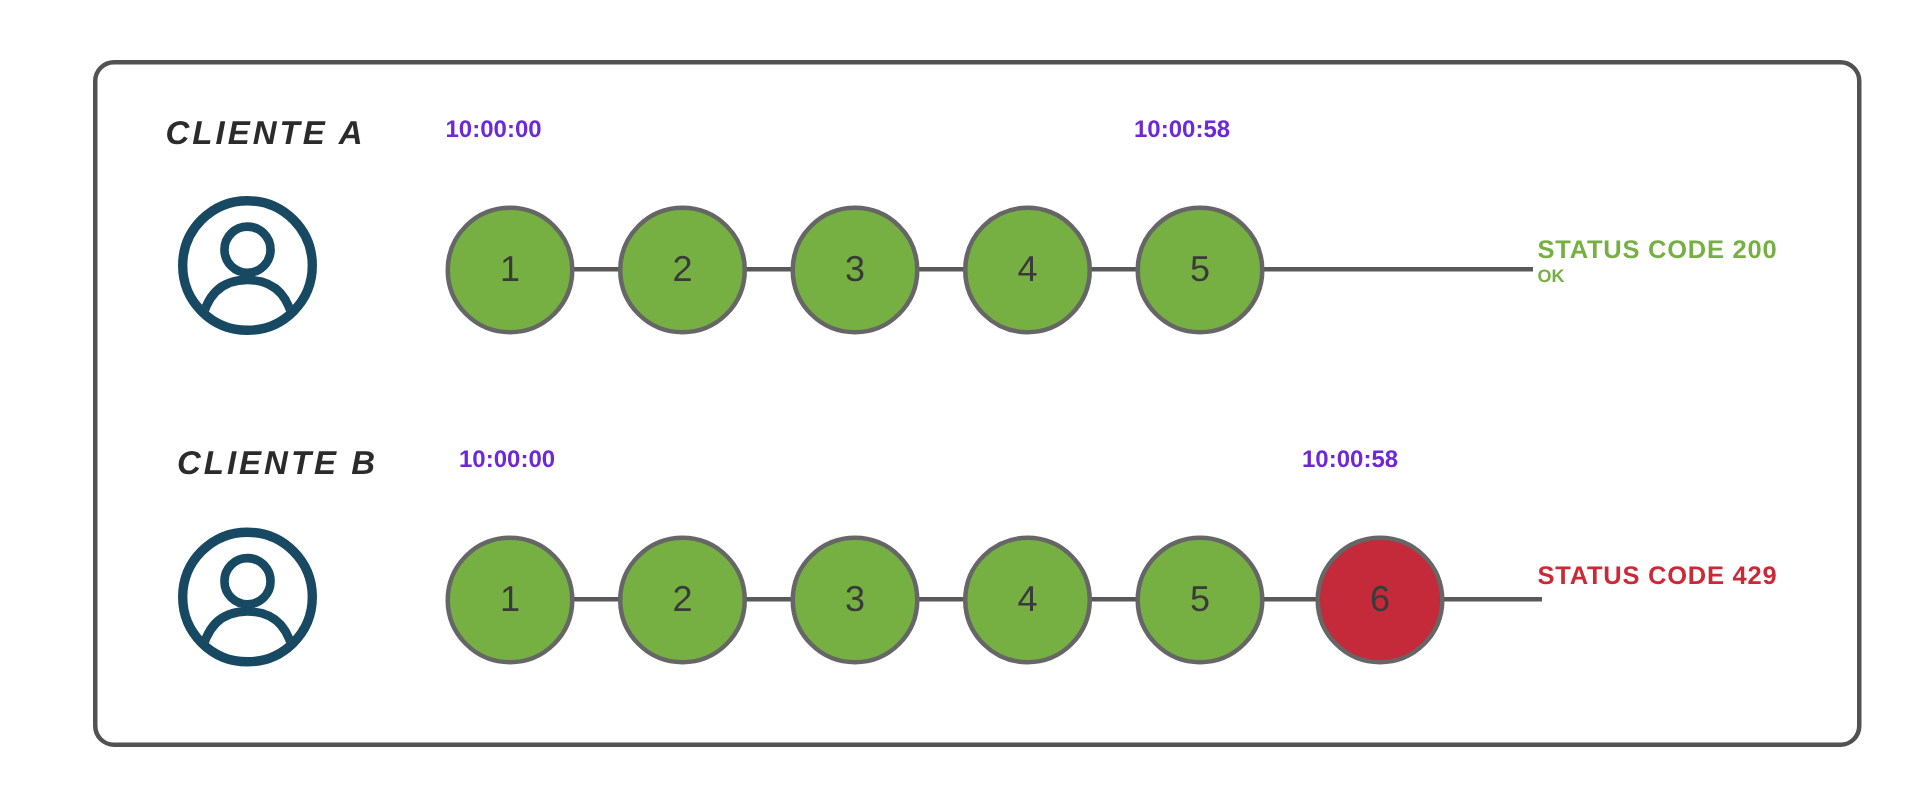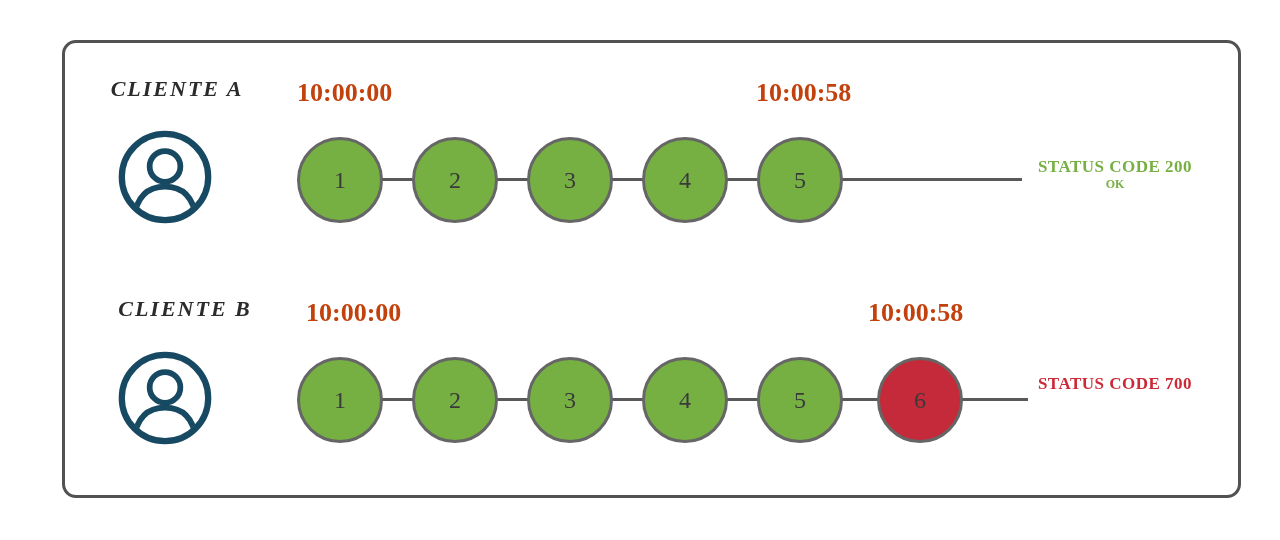--- a/index.html
+++ b/index.html
@@ -1,20 +1,20 @@
 <!DOCTYPE html>
 <html><head>
 <meta charset="utf-8">
 <style>
   html, body { margin: 0; padding: 0; background: #ffffff; }
   #stage {
     position: relative;
     width: 1280px; height: 540px;
     background: #ffffff;
-    font-family: Liberation Serif, serif;
+    font-family: Liberation Sans, sans-serif;
     overflow: hidden;
   }
   .frame {
     position: absolute;
     left: 62px; top: 40px;
     width: 1173px; height: 452px;
     border: 3px solid #525252;
     border-radius: 14px;
     background: #ffffff;
   }
@@ -23,23 +23,23 @@
     width: 170px;
     text-align: center;
     font-size: 22px;
     font-weight: bold;
     font-style: italic;
     letter-spacing: 2px;
     color: #2b2b2b;
   }
   .timestamp {
     position: absolute;
-    font-size: 26px;
+    font-size: 16px;
     font-weight: bold;
-    color: #c2410c;
+    color: #6d28d9;
     white-space: nowrap;
   }
   .timeline {
     position: absolute;
     height: 3px;
     background: #595959;
     z-index: 1;
   }
   .circle {
     position: absolute;
@@ -52,21 +52,21 @@
     font-size: 24px;
     color: #3a3a3a;
     z-index: 2;
     box-sizing: content-box;
   }
   .circle.accepted { background: #76b043; }
   .circle.rejected { background: #c42a3a; }
   .status-block {
     position: absolute;
     width: 180px;
-    text-align: center;
+    text-align: left;
     font-weight: bold;
     line-height: 1.25;
   }
   .status-code { font-size: 17px; letter-spacing: 0.5px; }
   .status-message { font-size: 12px; }
   .avatar { position: absolute; width: 96px; height: 96px; }
 </style>
 </head>
 <body>
 
@@ -128,16 +128,16 @@
     <div class="timeline" style="left:340px; top:398px; width:688px;"></div>
 
     <div class="circle accepted" style="left:297px; top:357px;">1</div>
     <div class="circle accepted" style="left:412px; top:357px;">2</div>
     <div class="circle accepted" style="left:527px; top:357px;">3</div>
     <div class="circle accepted" style="left:642px; top:357px;">4</div>
     <div class="circle accepted" style="left:757px; top:357px;">5</div>
     <div class="circle rejected" style="left:877px; top:357px;">6</div>
 
     <div class="status-block" style="left: 1025px; top: 373px; color: rgb(204, 41, 54);">
-      <div class="status-code">STATUS CODE 700</div>
+      <div class="status-code">STATUS CODE 429</div>
     </div>
   </div>
 </div>
 
 </body></html>

